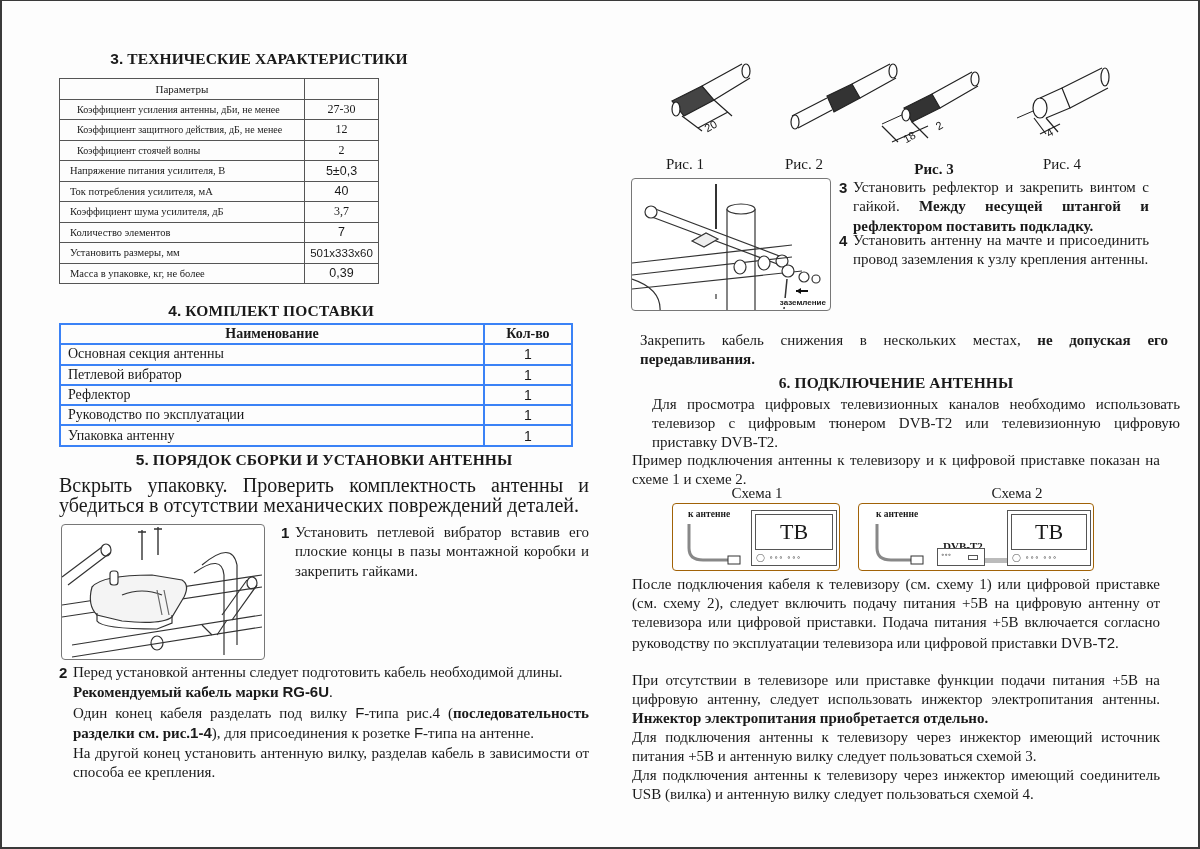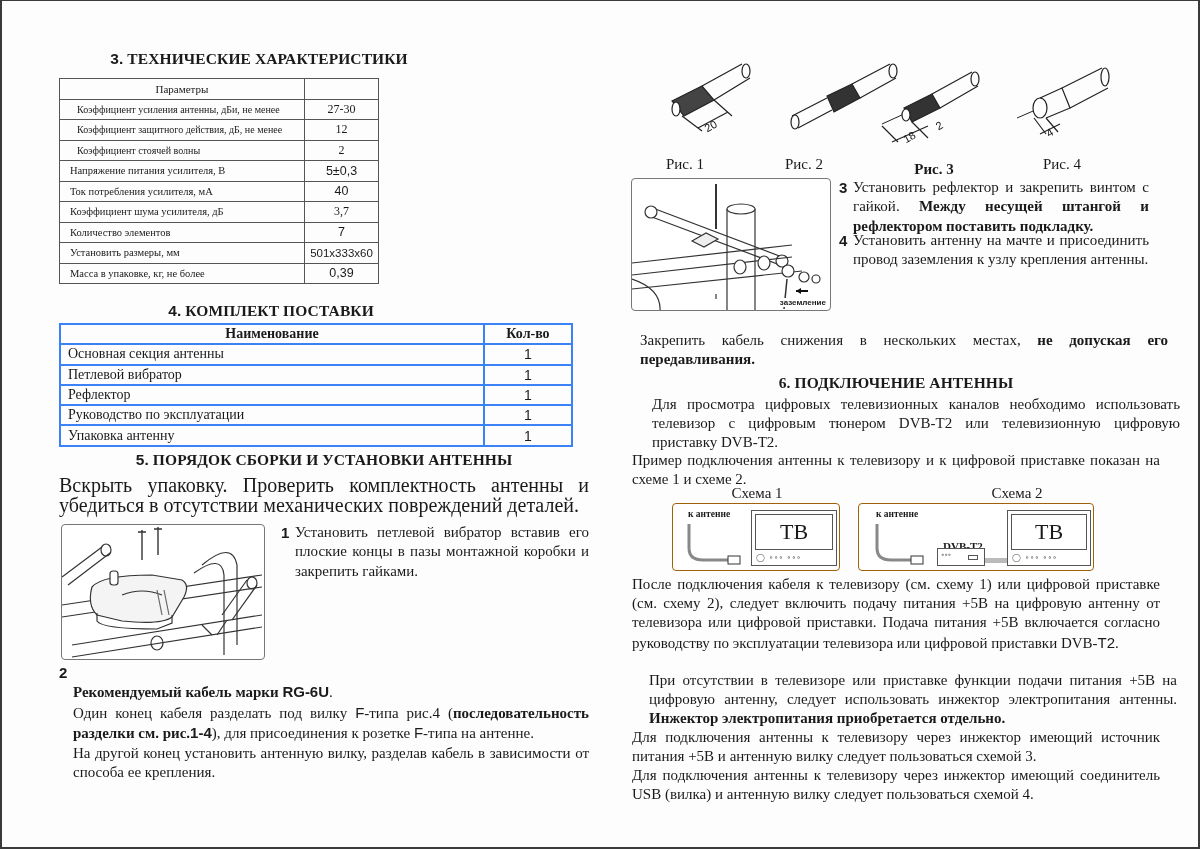--- a/index.html
+++ b/index.html
@@ -160,21 +160,21 @@
     </div>
 
     <div class="step" style="left:222px; top:522px; width:308px;">
       <span class="n">1</span>
       <span class="t">Установить петлевой вибратор вставив его плоские концы в пазы монтажной коробки и закрепить гайками.</span>
     </div>
 
     <div class="step" style="left:0; top:662px; width:530px;">
       <span class="n">2</span>
       <span class="t">
-        <br>
+        <span>Перед установкой антенны следует подготовить кабель необходимой длины.</span><br>
         <span class="b">Рекомендуемый кабель марки </span><span class="b sans">RG-6U</span>.<br>
         <span>Один конец кабеля разделать под вилку </span><span class="sans">F</span><span>-типа рис.4 (</span><span class="b">последовательность разделки см. рис.</span><span class="b sans">1-4</span><span>), для присоединения к розетке </span><span class="sans">F</span><span>-типа на антенне.</span><br>
         <span>На другой конец установить антенную вилку, разделав кабель в зависимости от способа ее крепления.</span>
       </span>
     </div>
   </div>
 
   <div class="col-right">
 
     <svg style="position:absolute; left:10px; top:55px;" width="520" height="100" viewBox="0 0 520 100">
@@ -304,20 +304,20 @@
             <span>ТВ</span>
           </div>
         <div style="position:absolute; left:4px; bottom:3px; font-size:8px; color:#555; letter-spacing:1px;">◯ ∘∘∘ ∘∘∘</div>
       </div>
     </div>
 
     <div class="para" style="left:0; top:574px; width:528px;">
       <span>После подключения кабеля к телевизору (см. схему 1) или цифровой приставке (см. схему 2), следует включить подачу питания +5В на цифровую антенну от телевизора или цифровой приставки. Подача питания +5В включается согласно руководству по эксплуатации телевизора или цифровой приставки DVB-</span><span class="sans">T2</span><span>.</span>
     </div>
 
-    <div class="para" style="left:17px; top:670px; width:528px;">
+    <div class="para" style="left:0; top:670px; width:528px;">
       <span>При отсутствии в телевизоре или приставке функции подачи питания +5В на цифровую антенну, следует использовать инжектор электропитания антенны. </span><span class="b">Инжектор электропитания приобретается отдельно.</span>
     </div>
 
     <div class="para" style="left:0; top:727px; width:528px;">Для подключения антенны к телевизору через инжектор имеющий источник питания +5В и антенную вилку следует пользоваться схемой 3.</div>
     <div class="para" style="left:0; top:765px; width:528px;">Для подключения антенны к телевизору через инжектор имеющий соединитель USB (вилка) и антенную вилку следует пользоваться схемой 4.</div>
   </div>
 </div>
 
 </body></html>

